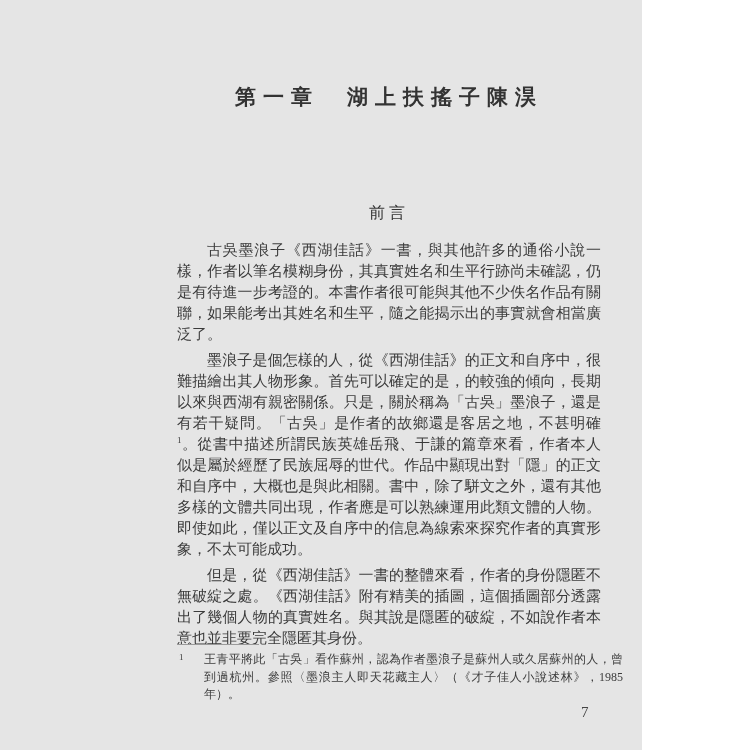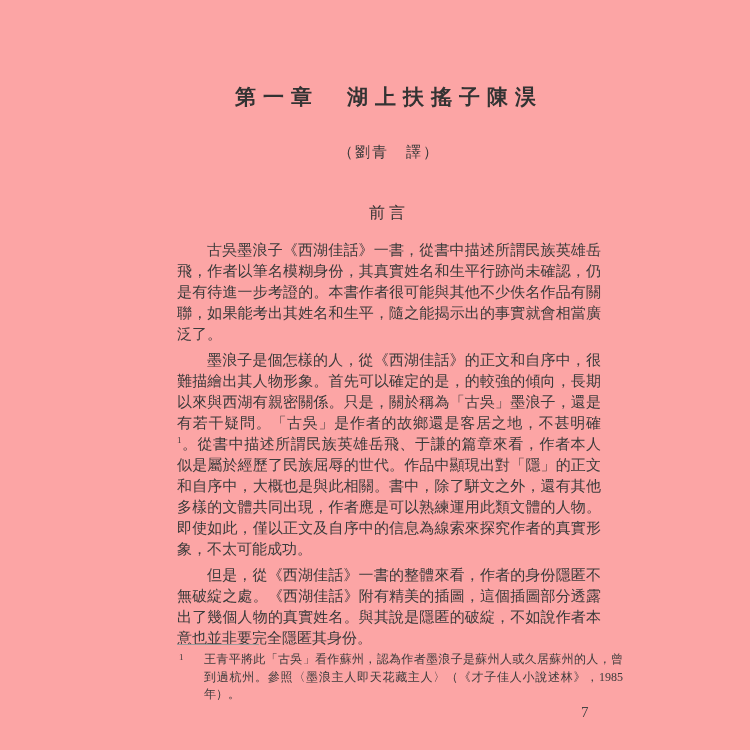--- a/index.html
+++ b/index.html
@@ -9,23 +9,23 @@
   }
   body {
     width: 750px;
     height: 750px;
     font-family: "Liberation Serif", "DejaVu Serif", serif;
     color: #333333;
     overflow: hidden;
   }
   .page {
     position: relative;
-    width: 750px;
+    width: 642px;
     height: 750px;
-    background: #fca5a5;
+    background: #e5e5e5;
   }
   .chapter-title {
     position: absolute;
     left: 177px;
     width: 424px;
     top: 83px;
     margin: 0;
     text-align: center;
     font-size: 21px;
     font-weight: 600;
@@ -110,26 +110,25 @@
     color: #444444;
   }
 </style>
 </head>
 <body>
 
 <div class="page">
 
   <h1 class="chapter-title">第一章　湖上扶搖子陳淏</h1>
 
-  <div class="translator-line">（劉青　譯）</div>
 
   <h2 class="section-heading">前言</h2>
 
   <div class="body-text">
-    <p>古吳墨浪子《西湖佳話》一書，從書中描述所謂民族英雄岳飛，作者以筆名模糊身份，其真實姓名和生平行跡尚未確認，仍是有待進一步考證的。本書作者很可能與其他不少佚名作品有關聯，如果能考出其姓名和生平，隨之能揭示出的事實就會相當廣泛了。</p>
+    <p>古吳墨浪子《西湖佳話》一書，與其他許多的通俗小說一樣，作者以筆名模糊身份，其真實姓名和生平行跡尚未確認，仍是有待進一步考證的。本書作者很可能與其他不少佚名作品有關聯，如果能考出其姓名和生平，隨之能揭示出的事實就會相當廣泛了。</p>
     <p><span>墨浪子是個怎樣的人，從《西湖佳話》的正文和自序中，很難描繪出其人物形象。首先可以確定的是，的較強的傾向，長期以來與西湖有親密關係。只是，關於稱為「古吳」墨浪子，還是有若干疑問。「古吳」是作者的故鄉還是客居之地，不甚明確</span><sup class="note-ref">1</sup><span>。從書中描述所謂民族英雄岳飛、于謙的篇章來看，作者本人似是屬於經歷了民族屈辱的世代。作品中顯現出對「隱」的正文和自序中，大概也是與此相關。書中，除了駢文之外，還有其他多樣的文體共同出現，作者應是可以熟練運用此類文體的人物。即使如此，僅以正文及自序中的信息為線索來探究作者的真實形象，不太可能成功。</span></p>
     <p>但是，從《西湖佳話》一書的整體來看，作者的身份隱匿不無破綻之處。《西湖佳話》附有精美的插圖，這個插圖部分透露出了幾個人物的真實姓名。與其說是隱匿的破綻，不如說作者本意也並非要完全隱匿其身份。</p>
   </div>
 
   <div class="footnote-divider"></div>
 
   <div class="footnote">
     <span class="footnote-marker">1</span><span>王青平將此「古吳」看作蘇州，認為作者墨浪子是蘇州人或久居蘇州的人，曾到過杭州。參照〈墨浪主人即天花藏主人〉（《才子佳人小說述林》，1985 年）。</span>
   </div>
 

